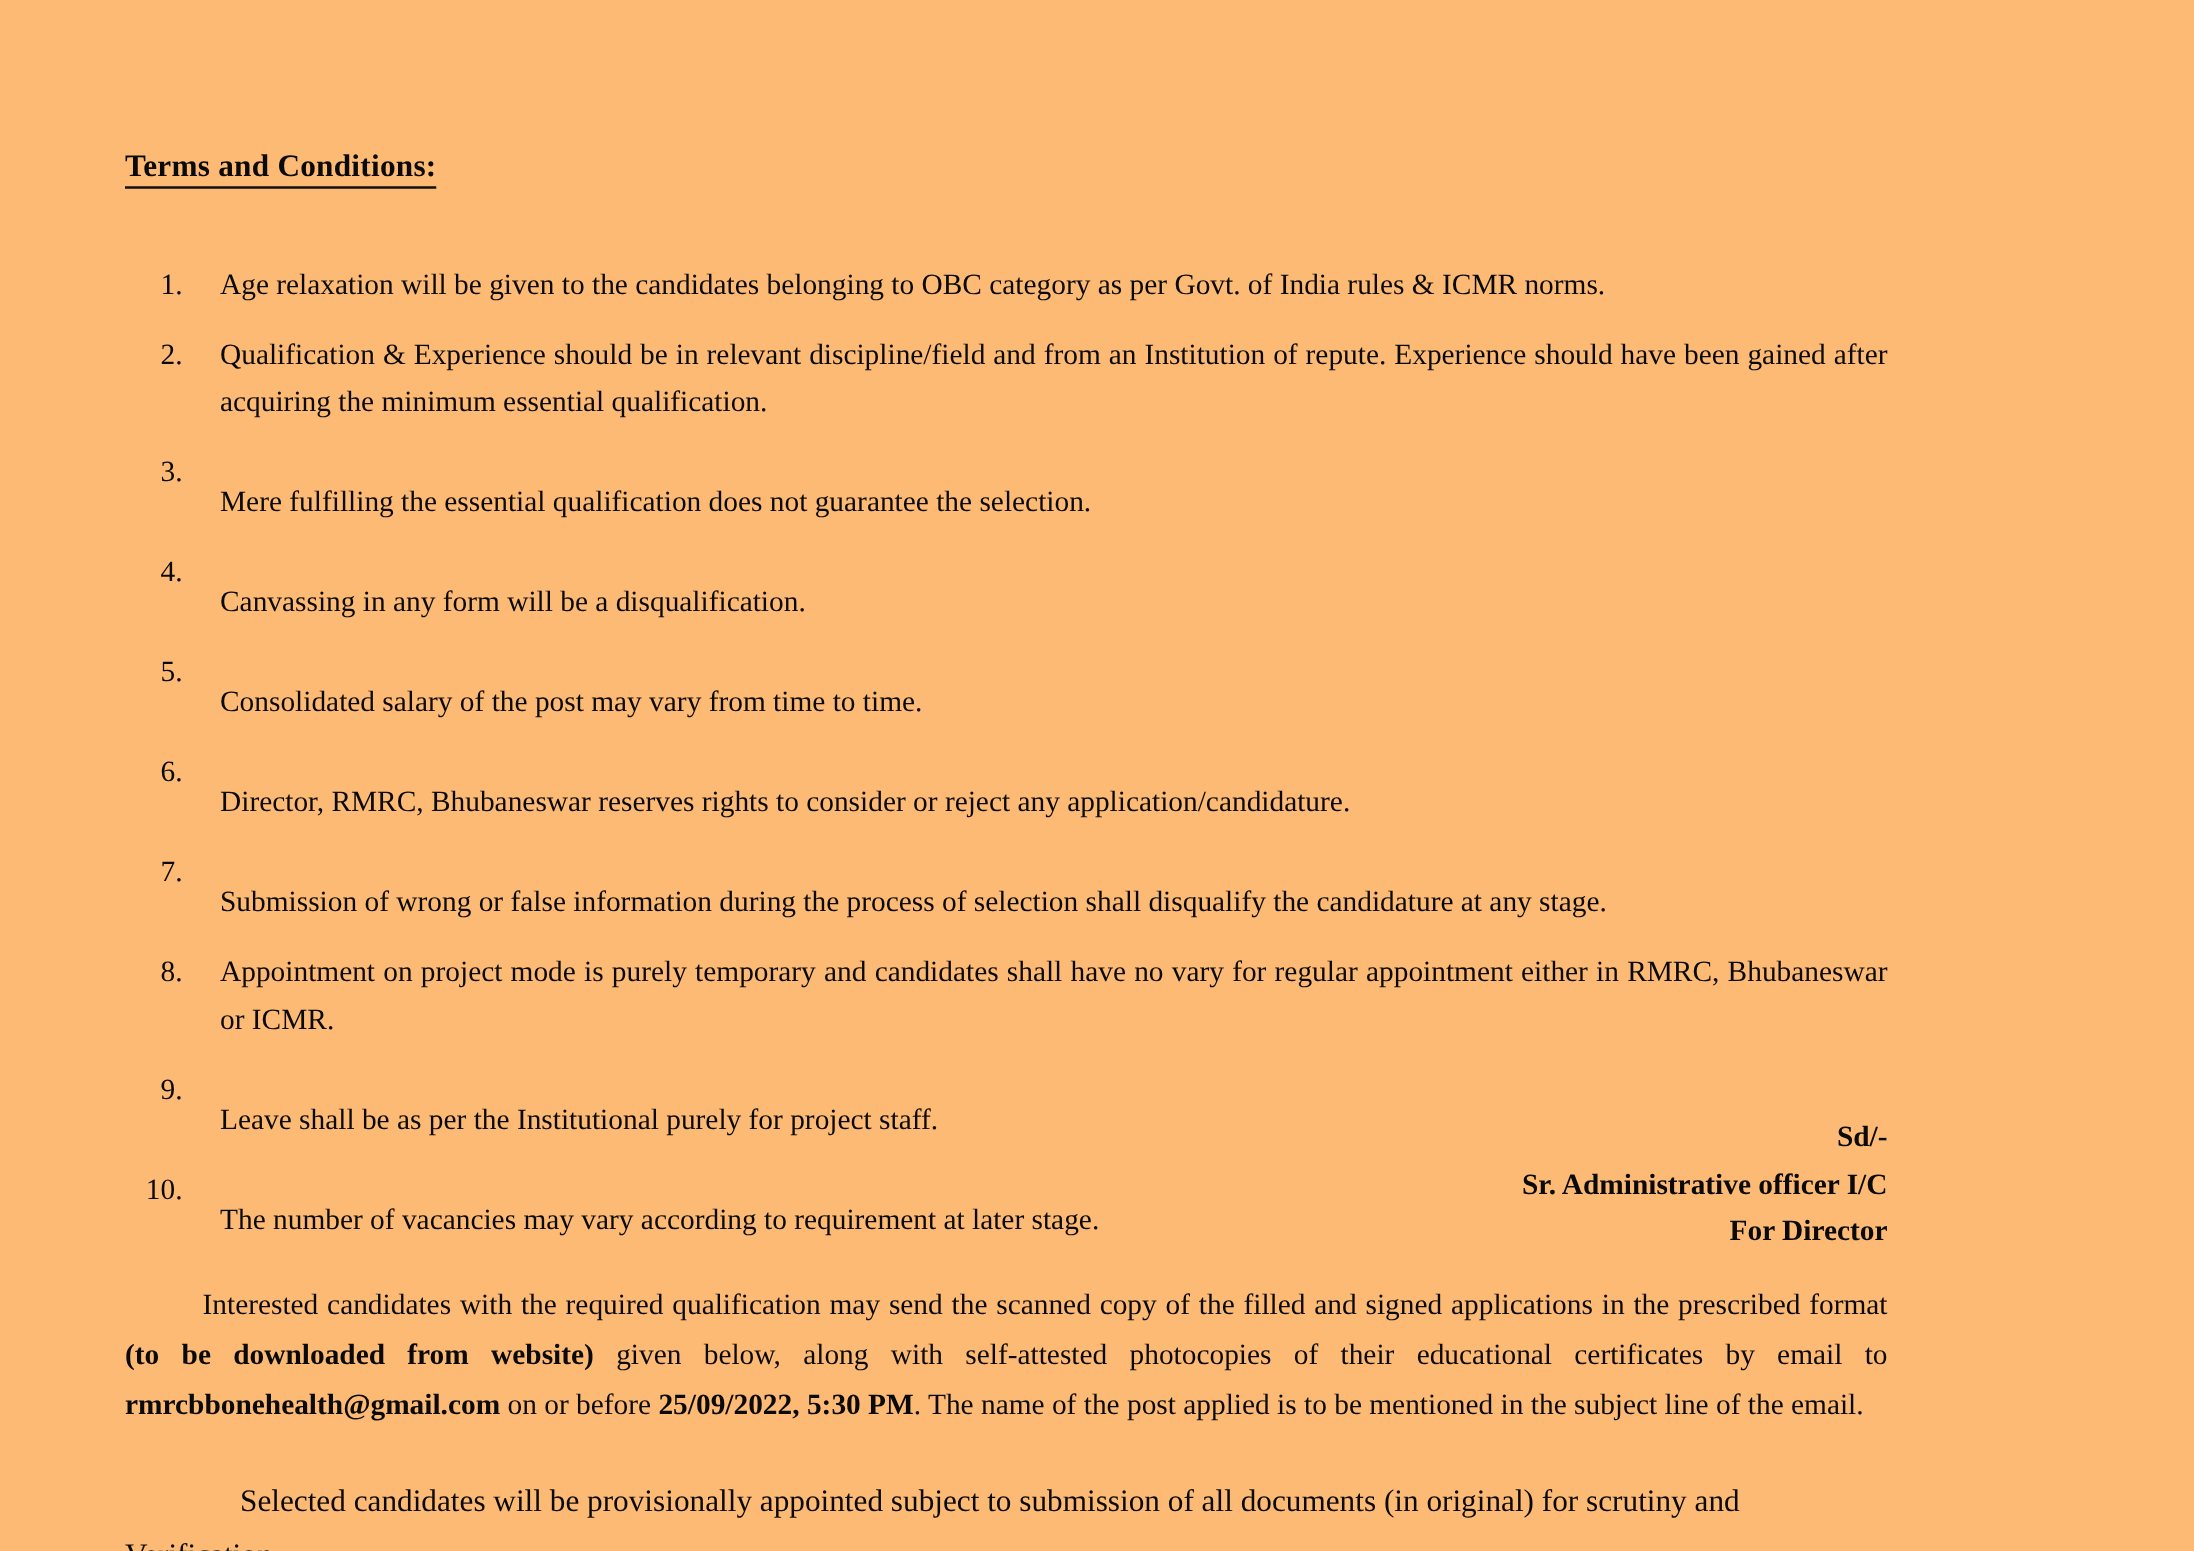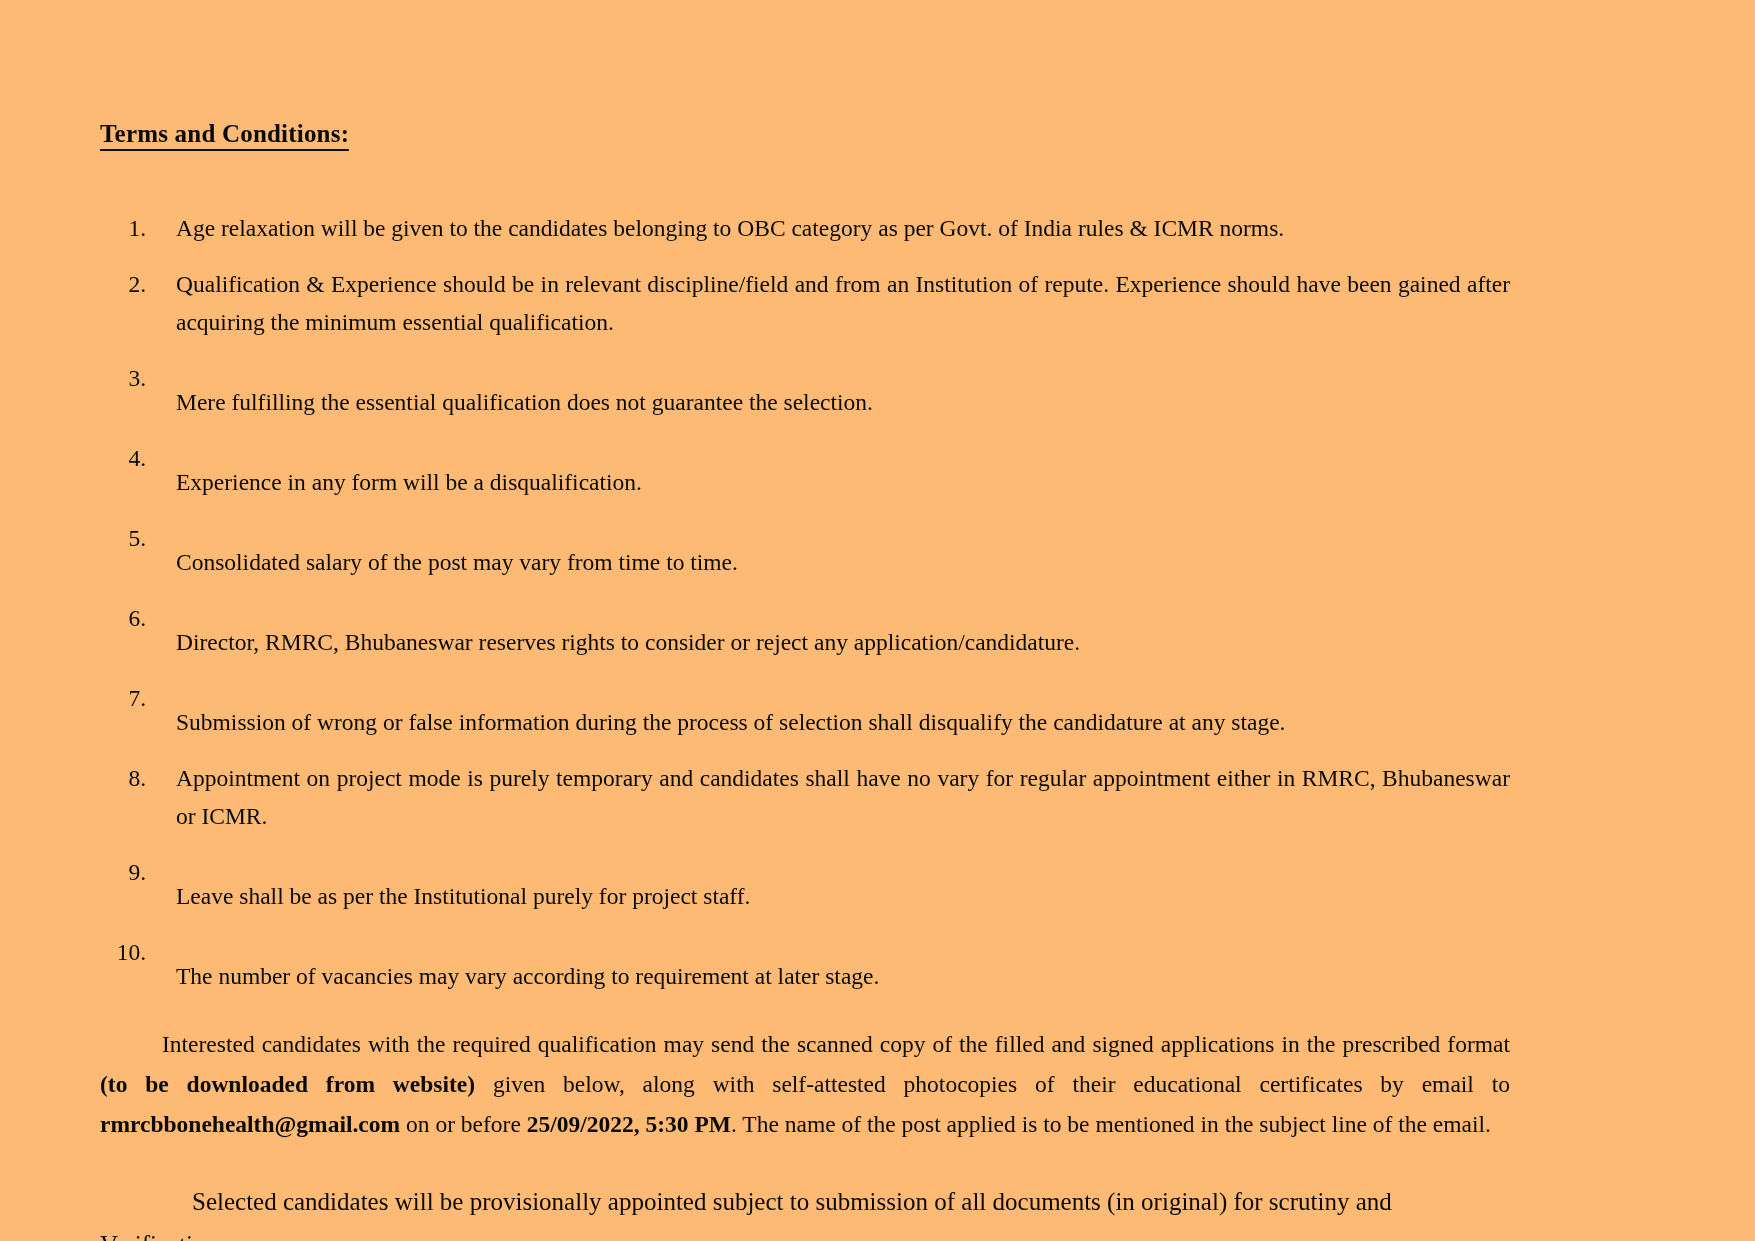--- a/index.html
+++ b/index.html
@@ -129,21 +129,21 @@
       <li class="term-item">
         <span class="term-num">2.</span>
         <span class="term-text">Qualification &amp; Experience should be in relevant discipline/field and from an Institution of repute. Experience should have been gained after acquiring the minimum essential qualification.</span>
       </li>
       <li class="term-item nojustify">
         <span class="term-num">3.</span>
         <span class="term-text">Mere fulfilling the essential qualification does not guarantee the selection.</span>
       </li>
       <li class="term-item nojustify">
         <span class="term-num">4.</span>
-        <span class="term-text">Experience in any form will be a disqualification.</span>
+        <span class="term-text">Canvassing in any form will be a disqualification.</span>
       </li>
       <li class="term-item nojustify">
         <span class="term-num">5.</span>
         <span class="term-text">Consolidated salary of the post may vary from time to time.</span>
       </li>
       <li class="term-item nojustify">
         <span class="term-num">6.</span>
         <span class="term-text">Director, RMRC, Bhubaneswar reserves rights to consider or reject any application/candidature.</span>
       </li>
       <li class="term-item nojustify">
@@ -161,15 +161,20 @@
       <li class="term-item nojustify">
         <span class="term-num">10.</span>
         <span class="term-text">The number of vacancies may vary according to requirement at later stage.</span>
       </li>
     </ol>
 
     <p class="para"><span>Interested candidates with the required qualification may send the scanned copy of the filled and signed applications in the prescribed format </span><b>(to be downloaded from website)</b><span> given below, along with self-attested photocopies of their educational certificates by email to </span><span class="email">rmrcbbonehealth@gmail.com</span><span> on or before </span><b>25/09/2022, 5:30 PM</b><span>.  The name of the post applied is to be mentioned in the subject line of the email.</span></p>
 
     <p class="para-selected">Selected candidates will be provisionally appointed subject to submission of all documents (in original) for scrutiny and Verification.</p>
 
+    <div class="sign-block">
+      <span class="sign-line sd">Sd/-</span>
+      <span class="sign-line">Sr. Administrative officer I/C</span>
+      <span class="sign-line">For Director</span>
+    </div>
 
   </div>
 </div>
 
 </body></html>

